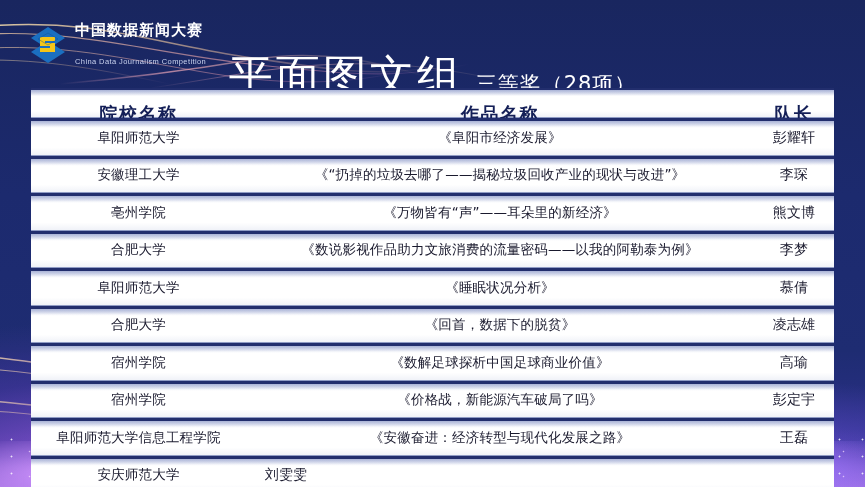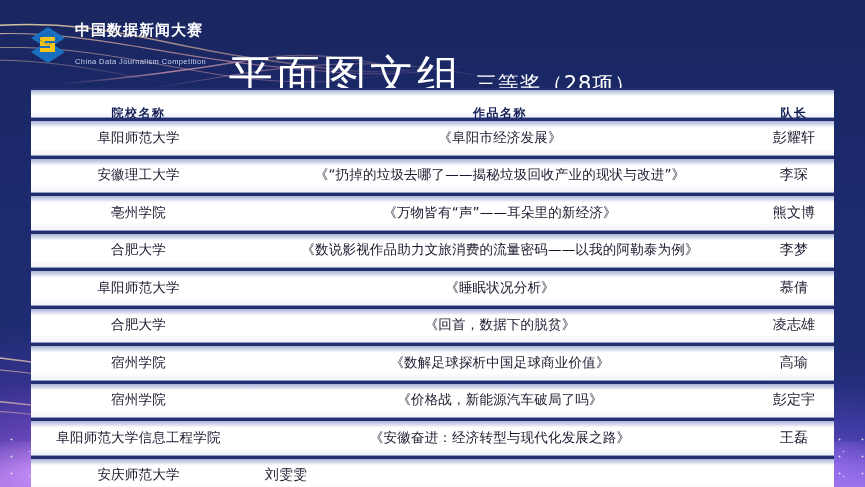--- a/index.html
+++ b/index.html
@@ -99,21 +99,21 @@
     height:30px;
     border-top:2px solid #222e6d;
   }
   .trow.body { height:37.5px; }
 
   .c-school { flex:0 0 215px; text-align:center; }
   .c-work   { flex:1 1 auto;  text-align:center; }
   .c-leader { flex:0 0 80px;  text-align:center; }
 
   .head .cell {
-    font-size:12px; font-weight:bold; color:#141f57; letter-spacing:1.5px;
+    font-size:18px; font-weight:bold; color:#141f57; letter-spacing:1.5px;
     font-family:"DejaVu Sans","Liberation Sans",sans-serif;
     margin-top:20px;
   }
   .body .cell {
     font-size:14px; color:#1a1a2e; letter-spacing:0.2px;
     font-family:"DejaVu Sans","Liberation Sans",sans-serif;
     white-space:nowrap; overflow:hidden;
   }
   .body .c-work { font-size:13.5px; }
   .body .c-school { font-size:13.5px; }

